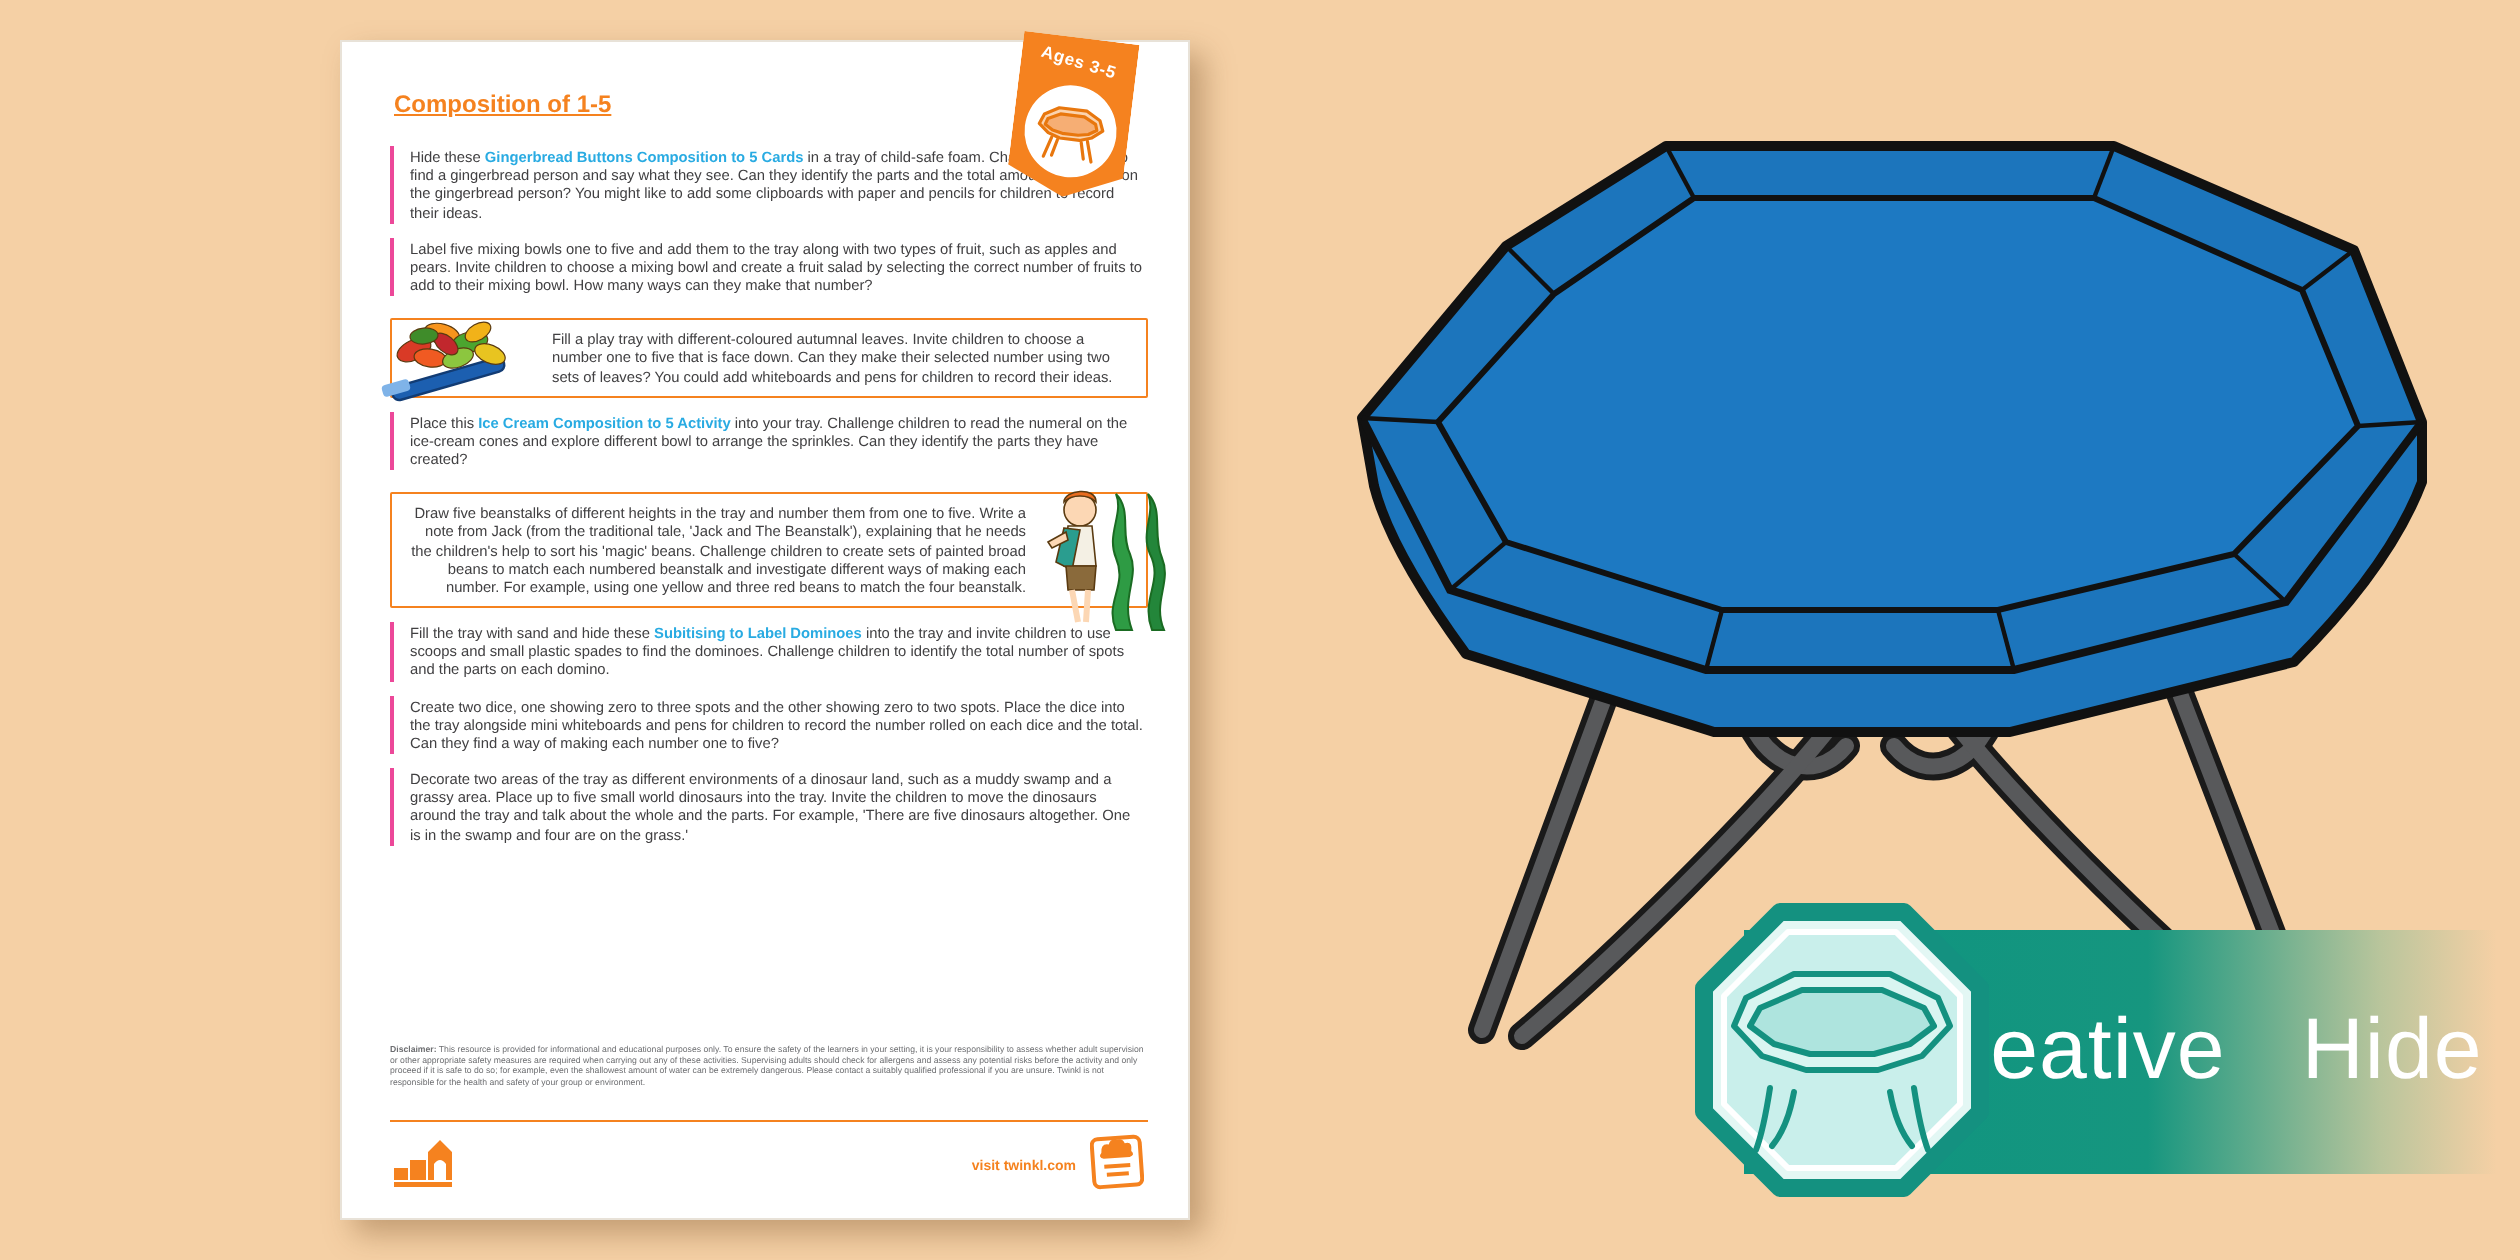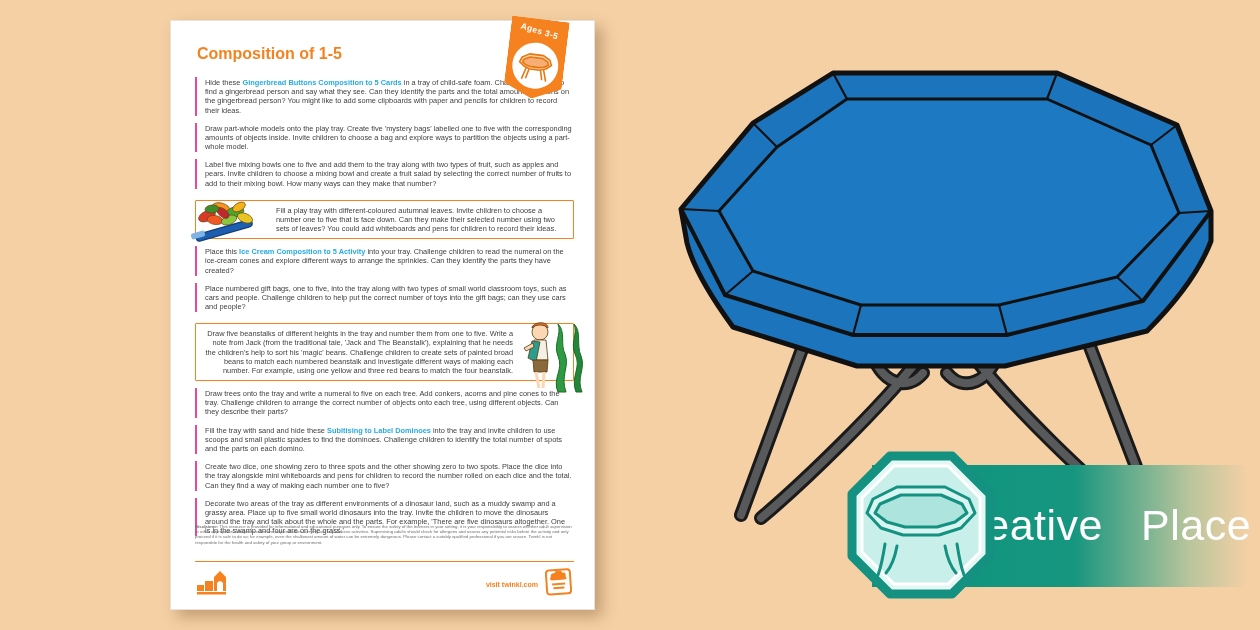--- a/index.html
+++ b/index.html
@@ -4,21 +4,21 @@
 <style>
   html,body{margin:0;padding:0;}
   .stage{position:relative;width:1260px;height:630px;background:#f5d0a5;overflow:hidden;
          font-family:"Liberation Sans",sans-serif;}
 
   
   .doc{position:absolute;left:170px;top:20px;width:425px;height:590px;background:#ffffff;
        border:1px solid #e8e2d8;box-sizing:border-box;padding:24px 20px 0 24px;
        box-shadow:7px 7px 14px rgba(120,80,40,.40);z-index:5;}
   .doc-title{color:#f5821f;font-size:17px;font-weight:bold;margin:4px 0 3px 2px;letter-spacing:.2px;}
-  .doc-subtitle{color:#f5821f;font-size:16px;font-weight:bold;margin:0 0 14px 2px;}
+  .doc-subtitle{color:#f5821f;font-size:12px;font-weight:bold;margin:0 0 14px 2px;text-decoration:underline;}
 
   
   .ages-ribbon{position:absolute;top:-2px;right:24px;width:58px;height:80px;background:#f5821f;
                transform:rotate(7deg);transform-origin:50% 0;
                clip-path:polygon(0 0,100% 0,100% 84%,50% 100%,0 84%);z-index:6;}
   .ages-text{display:block;color:#fff;font-weight:bold;font-size:8.5px;text-align:center;
              margin-top:7px;transform:rotate(10deg);letter-spacing:.4px;}
   .ages-circle{position:absolute;left:50%;top:24px;transform:translateX(-50%);width:46px;height:46px;
                background:#fff;border-radius:50%;display:flex;align-items:center;justify-content:center;}
 
@@ -96,21 +96,21 @@
           <line x1="98" y1="208" x2="70" y2="232"></line>
           <line x1="64" y1="148" x2="26" y2="146"></line>
           <line x1="122" y1="84" x2="98" y2="60"></line>
         </g>
       </g>
     </svg>
   </div>
 
   <div class="banner">
     <span class="banner-line">Creative</span>
-    <span class="banner-line">Place</span>
+    <span class="banner-line">Hide</span>
   </div>
 
   <div class="octa-badge">
     <svg width="152" height="152" viewBox="0 0 152 152">
       <polygon points="45,7 107,7 145,45 145,107 107,145 45,145 7,107 7,45" fill="#e3f7f4" stroke="#149180" stroke-width="9" stroke-linejoin="round"></polygon>
       <polygon points="49,17 103,17 135,49 135,103 103,135 49,135 17,103 17,49" fill="#c9efeb" stroke="#ffffff" stroke-width="3" stroke-linejoin="round"></polygon>
 
       <g stroke="#149180" stroke-width="3" stroke-linejoin="round" stroke-linecap="round">
         <path d="M40,95 C38,108 36,118 33,126 M52,97 C50,108 46,118 41,124" fill="none"></path>
         <path d="M112,95 C114,108 116,118 119,126 M100,97 C102,108 106,118 111,124" fill="none"></path>
@@ -133,21 +133,20 @@
             <path d="M12,8 L24,8 L30,11 L31,14 L27,16.5 L22,17.5 L14,17.5 L9,16.5 L5,14 L6,11 Z" fill="#f6ae74"></path>
           </g>
         </svg>
       </span>
     </div>
 
     <h2 class="doc-subtitle">Composition of 1-5</h2>
 
     <p class="activity"><span>Hide these </span><span class="link">Gingerbread Buttons Composition to 5 Cards</span><span> in a tray of child-safe foam. Challenge children to find a gingerbread person and say what they see. Can they identify the parts and the total amount of buttons on the gingerbread person? You might like to add some clipboards with paper and pencils for children to record their ideas.</span></p>
 
-    <p class="activity">Draw part-whole models onto the play tray.  Create five 'mystery bags' labelled one to five with the corresponding amounts of objects inside. Invite children to choose a bag and explore ways to partition the objects using a part-whole model.</p>
 
     <p class="activity">Label five mixing bowls one to five and add them to the tray along with two types of fruit, such as apples and pears. Invite children to choose a mixing bowl and create a fruit salad by selecting the correct number of fruits to add to their mixing bowl. How many ways can they make that number?</p>
 
     <div class="activity boxed leaves">
       <span class="illus-leaves">
         <svg width="76" height="52" viewBox="0 0 76 52">
           <rect x="8" y="33" width="58" height="7" rx="3.5" transform="rotate(-16 37 36)" fill="#1c5fb0" stroke="#123c74" stroke-width="1.2"></rect>
           <rect x="4" y="38" width="14" height="6" rx="2" transform="rotate(-16 11 41)" fill="#7fb3e8"></rect>
           <g stroke="#5a3a10" stroke-width=".6">
             <ellipse cx="20" cy="22" rx="9" ry="5" transform="rotate(-25 20 22)" fill="#d93a26"></ellipse>
@@ -158,23 +157,22 @@
             <ellipse cx="42" cy="26" rx="8" ry="4.5" transform="rotate(-20 42 26)" fill="#8cc63f"></ellipse>
             <ellipse cx="36" cy="19" rx="7" ry="4" transform="rotate(40 36 19)" fill="#c1272d"></ellipse>
             <ellipse cx="52" cy="13" rx="7" ry="4" transform="rotate(-30 52 13)" fill="#f2b219"></ellipse>
             <ellipse cx="25" cy="15" rx="7" ry="4" transform="rotate(-5 25 15)" fill="#3f8c2a"></ellipse>
           </g>
         </svg>
       </span>
       <span class="txt">Fill a play tray with different-coloured autumnal leaves. Invite children to choose a number one to five that is face down. Can they make their selected number using two sets of leaves? You could add whiteboards and pens for children to record their ideas.</span>
     </div>
 
-    <p class="activity"><span>Place this </span><span class="link">Ice Cream Composition to 5 Activity</span><span> into your tray. Challenge children to read the numeral on the ice-cream cones and explore different ways to arrange the sprinkles. Can they identify the parts they have created?</span></p>
-
-    <p class="activity">Place numbered gift bags, one to five, into the tray along with two types of small world classroom toys, such as cars and people. Challenge children to help put the correct number of toys into the gift bags; can they use cars and people?</p>
+    <p class="activity"><span>Place this </span><span class="link">Ice Cream Composition to 5 Activity</span><span> into your tray. Challenge children to read the numeral on the ice-cream cones and explore different bowl to arrange the sprinkles. Can they identify the parts they have created?</span></p>
+
 
     <div class="activity boxed jack">
       <span class="illus-jack">
         <svg width="66" height="76" viewBox="0 0 66 76">
           <g stroke="#1a6b22" stroke-width="1">
             <path d="M38,74 C32,60 44,52 38,38 C33,26 42,16 38,6 C46,14 40,26 45,36 C50,48 40,58 46,74 Z" fill="#2e9b44"></path>
             <path d="M56,74 C50,58 62,50 55,36 C50,25 58,16 54,6 C62,14 56,26 61,38 C66,50 56,60 62,74 Z" fill="#23863a"></path>
           </g>
           <g stroke="#5a3a10" stroke-width=".8">
             <circle cx="20" cy="14" r="8" fill="#fcd7b4"></circle>
@@ -183,21 +181,20 @@
             <path d="M12,23 L20,24 L16,44 L8,40 Z" fill="#2a9d8f"></path>
             <path d="M4,30 L13,25 L14,29 L6,33 Z" fill="#fcd7b4"></path>
             <path d="M13,42 L28,42 L27,54 L14,54 Z" fill="#8a6a3b"></path>
             <path d="M16,54 L19,70 M24,54 L23,70" fill="none" stroke="#fcd7b4" stroke-width="3"></path>
           </g>
         </svg>
       </span>
       <span class="txt">Draw five beanstalks of different heights in the tray and number them from one to five. Write a note from Jack (from the traditional tale, 'Jack and The Beanstalk'), explaining that he needs the children's help to sort his 'magic' beans. Challenge children to create sets of painted broad beans to match each numbered beanstalk and investigate different ways of making each number. For example, using one yellow and three red beans to match the four beanstalk.</span>
     </div>
 
-    <p class="activity">Draw trees onto the tray and write a numeral to five on each tree. Add conkers, acorns and pine cones to the tray. Challenge children to arrange the correct number of objects onto each tree, using different objects. Can they describe their parts?</p>
 
     <p class="activity"><span>Fill the tray with sand and hide these </span><span class="link">Subitising to Label Dominoes</span><span> into the tray and invite children to use scoops and small plastic spades to find the dominoes. Challenge children to identify the total number of spots and the parts on each domino.</span></p>
 
     <p class="activity">Create two dice, one showing zero to three spots and the other showing zero to two spots. Place the dice into the tray alongside mini whiteboards and pens for children to record the number rolled on each dice and the total. Can they find a way of making each number one to five?</p>
 
     <p class="activity">Decorate two areas of the tray as different environments of a dinosaur land, such as a muddy swamp and a grassy area. Place up to five small world dinosaurs into the tray. Invite the children to move the dinosaurs around the tray and talk about the whole and the parts. For example, 'There are five dinosaurs altogether. One is in the swamp and four are on the grass.'</p>
 
     <div class="doc-bottom">
       <p class="disclaimer"><span class="disc-label">Disclaimer:</span><span> This resource is provided for informational and educational purposes only. To ensure the safety of the learners in your setting, it is your responsibility to assess whether adult supervision or other appropriate safety measures are required when carrying out any of these activities. Supervising adults should check for allergens and assess any potential risks before the activity and only proceed if it is safe to do so; for example, even the shallowest amount of water can be extremely dangerous. Please contact a suitably qualified professional if you are unsure. Twinkl is not responsible for the health and safety of your group or environment.</span></p>
       <hr class="doc-rule">

